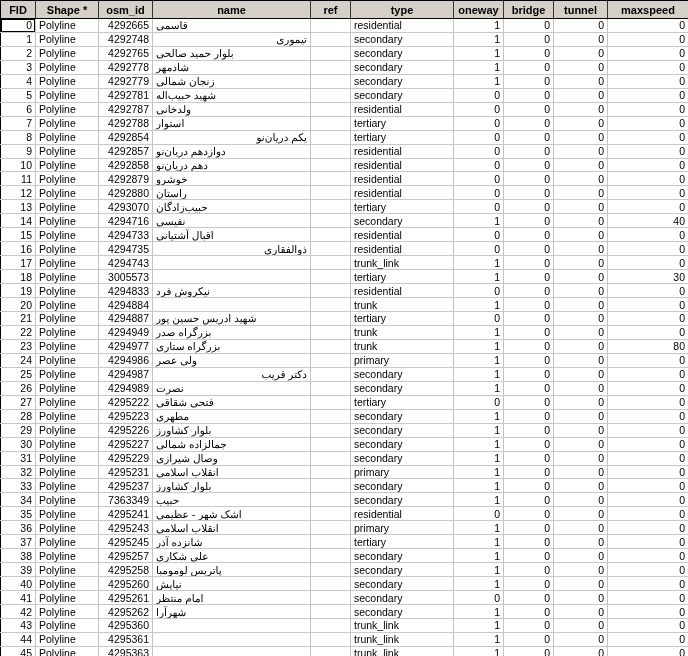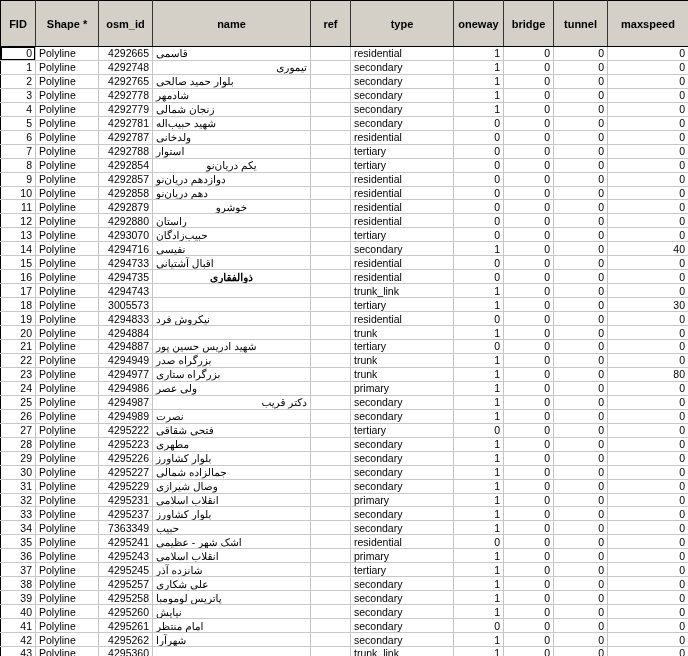--- a/index.html
+++ b/index.html
@@ -18,21 +18,21 @@
     border-collapse: collapse;
     table-layout: fixed;
     width: 688px;
   }
   table.attr th {
     background: #d4d0c8;
     color: #000000;
     font-size: 11px;
     font-weight: bold;
     height: 13px;
-    padding: 16px 2px;
+    padding: 2px 2px;
     text-align: center;
     border-top: 1px solid #000000;
     border-bottom: 1px solid #000000;
     border-right: 1px solid #333333;
     white-space: nowrap;
     overflow: hidden;
     line-height: 12px;
   }
   table.attr th:first-child { border-left: 1px solid #000000; }
   table.attr td {
@@ -189,21 +189,21 @@
           <td class="col-type">tertiary</td>
           <td class="col-oneway">0</td>
           <td class="col-bridge">0</td>
           <td class="col-tunnel">0</td>
           <td class="col-maxspeed">0</td>
         </tr>
         <tr>
           <td class="col-fid">8</td>
           <td class="col-shape">Polyline</td>
           <td class="col-osm_id">4292854</td>
-          <td class="col-name" dir="auto" style="text-align: center;">یکم دریان‌نو</td>
+          <td class="col-name" dir="auto" style="text-align: right;">یکم دریان‌نو</td>
           <td class="col-ref"></td>
           <td class="col-type">tertiary</td>
           <td class="col-oneway">0</td>
           <td class="col-bridge">0</td>
           <td class="col-tunnel">0</td>
           <td class="col-maxspeed">0</td>
         </tr>
         <tr>
           <td class="col-fid">9</td>
           <td class="col-shape">Polyline</td>
@@ -225,21 +225,21 @@
           <td class="col-type">residential</td>
           <td class="col-oneway">0</td>
           <td class="col-bridge">0</td>
           <td class="col-tunnel">0</td>
           <td class="col-maxspeed">0</td>
         </tr>
         <tr>
           <td class="col-fid">11</td>
           <td class="col-shape">Polyline</td>
           <td class="col-osm_id">4292879</td>
-          <td class="col-name" dir="auto" style="text-align: center;">خوشرو</td>
+          <td class="col-name" dir="auto" style="text-align: left;">خوشرو</td>
           <td class="col-ref"></td>
           <td class="col-type">residential</td>
           <td class="col-oneway">0</td>
           <td class="col-bridge">0</td>
           <td class="col-tunnel">0</td>
           <td class="col-maxspeed">0</td>
         </tr>
         <tr>
           <td class="col-fid">12</td>
           <td class="col-shape">Polyline</td>
@@ -285,21 +285,21 @@
           <td class="col-type">residential</td>
           <td class="col-oneway">0</td>
           <td class="col-bridge">0</td>
           <td class="col-tunnel">0</td>
           <td class="col-maxspeed">0</td>
         </tr>
         <tr>
           <td class="col-fid">16</td>
           <td class="col-shape">Polyline</td>
           <td class="col-osm_id">4294735</td>
-          <td class="col-name" dir="auto" style="text-align: center; font-weight: bold;">ذوالفقاری</td>
+          <td class="col-name" dir="auto" style="text-align: right;">ذوالفقاری</td>
           <td class="col-ref"></td>
           <td class="col-type">residential</td>
           <td class="col-oneway">0</td>
           <td class="col-bridge">0</td>
           <td class="col-tunnel">0</td>
           <td class="col-maxspeed">0</td>
         </tr>
         <tr>
           <td class="col-fid">17</td>
           <td class="col-shape">Polyline</td>

